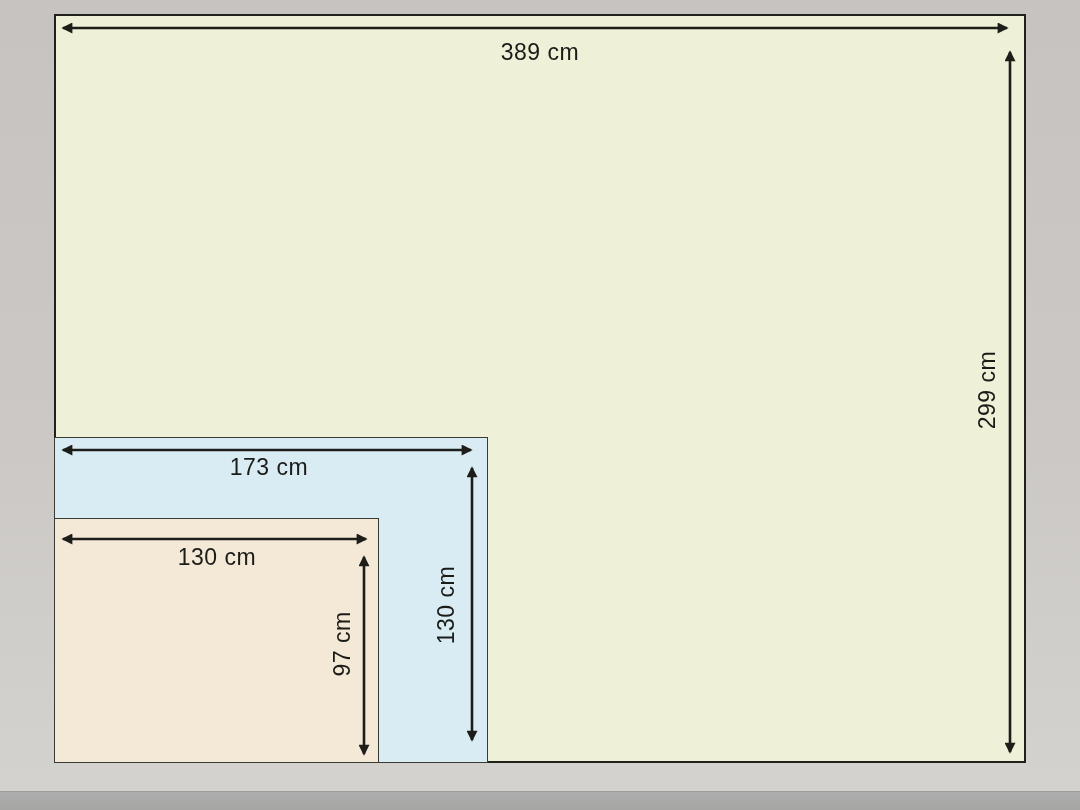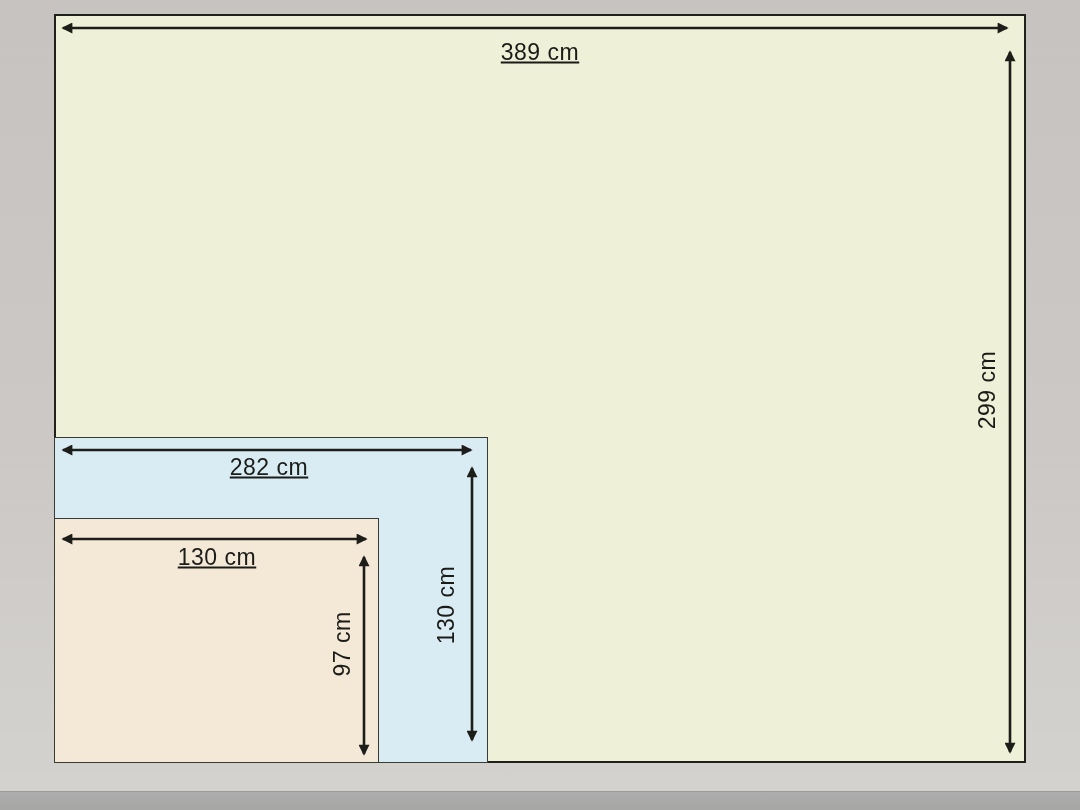--- a/index.html
+++ b/index.html
@@ -40,21 +40,21 @@
     stroke: #1d1d1a;
     stroke-width: 2.6;
   }
   .dim-label {
     position: absolute;
     font-size: 23px;
     letter-spacing: 0.5px;
     color: #1b1b18;
     white-space: nowrap;
   }
-  .dim-label.h { transform: translate(-50%, -50%); text-decoration: underline; }
+  .dim-label.h { transform: translate(-50%, -50%); }
   .dim-label.v { transform: translate(-50%, -50%) rotate(-90deg); }
   .bottom-bar {
     position: absolute;
     left: 0; top: 791px;
     width: 1080px; height: 19px;
     background: linear-gradient(180deg, #aeaeae 0%, #a5a5a4 100%);
     border-top: 1px solid #9c9c9b;
   }
 </style>
 </head>
@@ -77,21 +77,21 @@
     <line x1="63" y1="450" x2="471" y2="450" marker-start="url(#ah)" marker-end="url(#ah)"></line>
     <line x1="472" y1="468" x2="472" y2="740" marker-start="url(#ah)" marker-end="url(#ah)"></line>
     <line x1="63" y1="539" x2="366" y2="539" marker-start="url(#ah)" marker-end="url(#ah)"></line>
     <line x1="364" y1="557" x2="364" y2="754" marker-start="url(#ah)" marker-end="url(#ah)"></line>
   </svg>
 
   <div class="dim-label h" style="left:540px; top:52px;">389 cm</div>
 
   <div class="dim-label v" style="left:987px; top:390px;">299 cm</div>
 
-  <div class="dim-label h" style="left:269px; top:467px;">282 cm</div>
+  <div class="dim-label h" style="left:269px; top:467px;">173 cm</div>
 
   <div class="dim-label v" style="left:446px; top:605px;">130 cm</div>
 
   <div class="dim-label h" style="left:217px; top:557px;">130 cm</div>
 
   <div class="dim-label v" style="left:342px; top:644px;">97 cm</div>
 
   <div class="bottom-bar"></div>
 
 </div>

